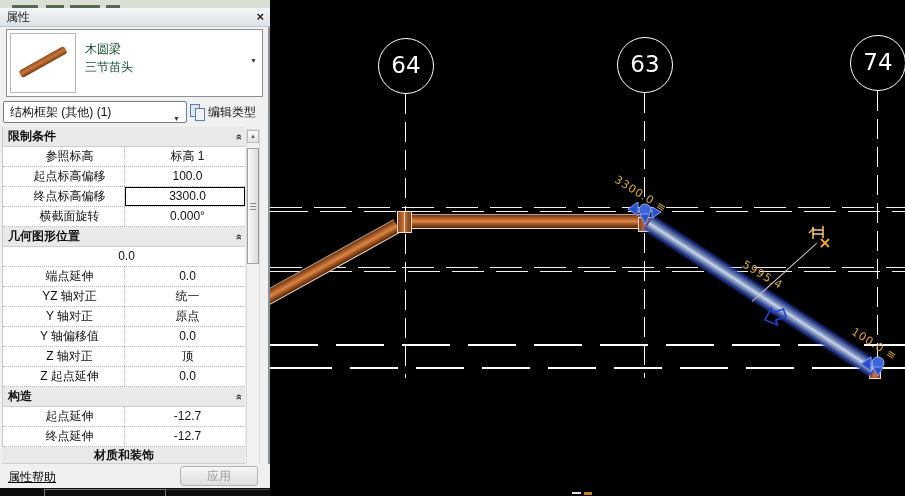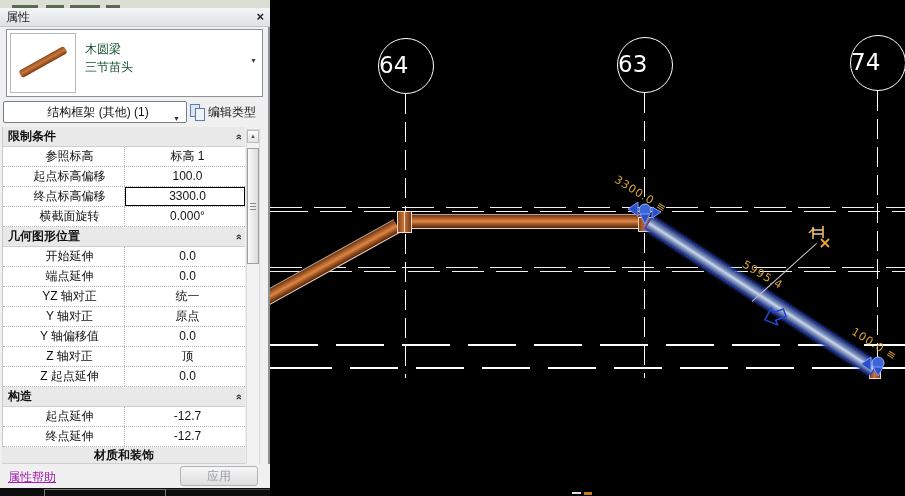--- a/index.html
+++ b/index.html
@@ -19,21 +19,21 @@
 
   .typeSelector{position:absolute;left:6px;top:29px;width:257px;height:68px;background:#fff;
                 border:1px solid #8a9097;box-sizing:border-box;}
   .preview{position:absolute;left:3px;top:3px;width:66px;height:60px;background:#fff;
            border:1px solid #b6bac0;box-sizing:border-box;overflow:hidden;}
   .previewBeam{position:absolute;left:6px;top:24px;width:52px;height:8px;border-radius:3px;
                background:linear-gradient(#8a4a20,#c9763a 45%,#7a3a14);transform:rotate(-29deg);}
   .typeText{position:absolute;left:78px;top:10px;font-size:12px;color:#14532d;line-height:18px;}
   .tsArrow{position:absolute;right:5px;top:27px;font-size:7px;color:#444;}
 
-  .comboRow{position:absolute;left:0;top:100px;width:270px;height:25px;text-align:center;}
+  .comboRow{position:absolute;left:0;top:100px;width:270px;height:25px;}
   .combo{position:absolute;left:3px;top:1px;width:184px;height:22px;background:#fff;
          border:1px solid #767d85;border-radius:2px;box-sizing:border-box;
          font-size:12px;color:#111;line-height:20px;padding-left:6px;}
   .combo .arr{position:absolute;right:6px;top:7px;font-size:7px;color:#333;}
   .editTypeBtn{position:absolute;left:190px;top:2px;width:98px;height:20px;display:flex;align-items:center;}
   .etIcon{position:relative;width:15px;height:16px;margin-right:3px;}
   .etIcon .b{position:absolute;left:0;top:0;width:8px;height:11px;background:#dbe6f3;border:1px solid #5e7da6;}
   .etIcon .f{position:absolute;left:5px;top:4px;width:8px;height:11px;background:#eef3fa;border:1px solid #5e7da6;}
   .editTypeBtn .lbl{font-size:12px;color:#111;}
 
@@ -45,21 +45,21 @@
   .chev{font-size:11px;color:#333;transform:rotate(-90deg);font-weight:bold;}
   .prow{height:20px;display:flex;font-size:12px;color:#111;border-bottom:1px dotted #b5b5b5;box-sizing:border-box;}
   .plabel{width:122px;padding-left:12px;border-right:1px dotted #b5b5b5;box-sizing:border-box;
           line-height:19px;white-space:nowrap;overflow:hidden;}
   .pvalue{flex:1;padding-left:5px;line-height:19px;white-space:nowrap;overflow:hidden;}
   .pvalue.editing{box-shadow:inset 0 0 0 1px #000;background:#fff;}
   .matHeader{position:absolute;left:2px;top:447px;width:243px;}
   .matHeader .psection{height:17px;flex-direction:column;}
 
   .pfooter{position:absolute;left:0;top:464px;width:270px;height:24px;background:#f0f0f0;}
-  .helpLink{position:absolute;left:8px;top:5px;font-size:12px;color:#a21caf;text-decoration:underline;}
+  .helpLink{position:absolute;left:8px;top:5px;font-size:12px;color:#000000;text-decoration:underline;}
   .applyBtn{position:absolute;left:180px;top:2px;width:78px;height:20px;border:1px solid #b0b4b8;
             border-radius:3px;background:linear-gradient(#f6f6f6,#dedede);
             font-size:12px;color:#9aa0a6;text-align:center;line-height:19px;box-sizing:border-box;}
   .bottomStrip{position:absolute;left:0;top:488px;width:270px;height:8px;background:#0d0d0d;}
   .bottomStrip .tab{position:absolute;left:44px;top:1px;width:122px;height:7px;
                     border:1px solid #777;border-bottom:none;box-sizing:border-box;}
   .bottomStrip .ln{position:absolute;left:166px;top:1px;width:104px;height:1px;background:#444;}
 
   
   .sbar{position:absolute;left:246px;top:129px;width:14px;height:351px;background:#f2f2f2;
@@ -67,21 +67,21 @@
   .sbtn{position:absolute;left:0;width:12px;height:13px;background:linear-gradient(#fdfdfd,#e3e3e3);
         border:1px solid #bdbdbd;box-sizing:border-box;text-align:center;font-size:6px;color:#555;line-height:11px;}
   .sthumb{position:absolute;left:0;top:18px;width:12px;height:116px;background:linear-gradient(90deg,#fafafa,#dcdcdc);
           border:1px solid #9f9f9f;box-sizing:border-box;}
   .sthumb .grip{position:absolute;left:2px;top:54px;width:6px;height:7px;
           background:repeating-linear-gradient(#8a8a8a 0 1px,transparent 1px 3px);}
 
   
   .canvas{position:absolute;left:270px;top:0;width:635px;height:496px;background:#000;overflow:hidden;}
   .bubble{position:absolute;border:1px solid #fff;border-radius:50%;width:56px;height:56px;
-          box-sizing:border-box;color:#fff;font-size:23px;text-align:left;line-height:53px;
+          box-sizing:border-box;color:#fff;font-size:23px;text-align:center;line-height:53px;
           font-family:"DejaVu Sans",sans-serif;}
   .vline{position:absolute;width:1px;background:repeating-linear-gradient(180deg,#fff 0 20px,transparent 20px 28px);}
   .hline{position:absolute;height:1px;left:0;width:635px;
          background:repeating-linear-gradient(90deg,rgba(255,255,255,.95) 0 32px,transparent 32px 44px);}
   .hline.thick{height:2px;
          background:repeating-linear-gradient(90deg,#fff 0 48px,transparent 48px 66px);}
   .beamWood{position:absolute;height:15px;box-sizing:border-box;
             background:linear-gradient(#6e3413,#c97434 38%,#d8854a 50%,#a85a22 68%,#512408);
             border-top:1px solid rgba(255,255,255,.55);border-bottom:1px solid rgba(255,255,255,.8);}
   .post{position:absolute;box-sizing:border-box;border:1px solid rgba(255,245,235,.85);
@@ -162,21 +162,20 @@
         <div class="plabel">横截面旋转</div>
         <div class="pvalue">0.000°</div>
       </div>
 
       <div class="psection">
         <span>几何图形位置</span>
           <span class="sp"></span>
         <span class="chev">»</span>
       </div>
       <div class="prow">
-        <div class="plabel">开始延伸</div>
         <div class="pvalue">0.0</div>
       </div>
       <div class="prow">
         <div class="plabel">端点延伸</div>
         <div class="pvalue">0.0</div>
       </div>
       <div class="prow">
         <div class="plabel">YZ 轴对正</div>
         <div class="pvalue">统一</div>
       </div>

